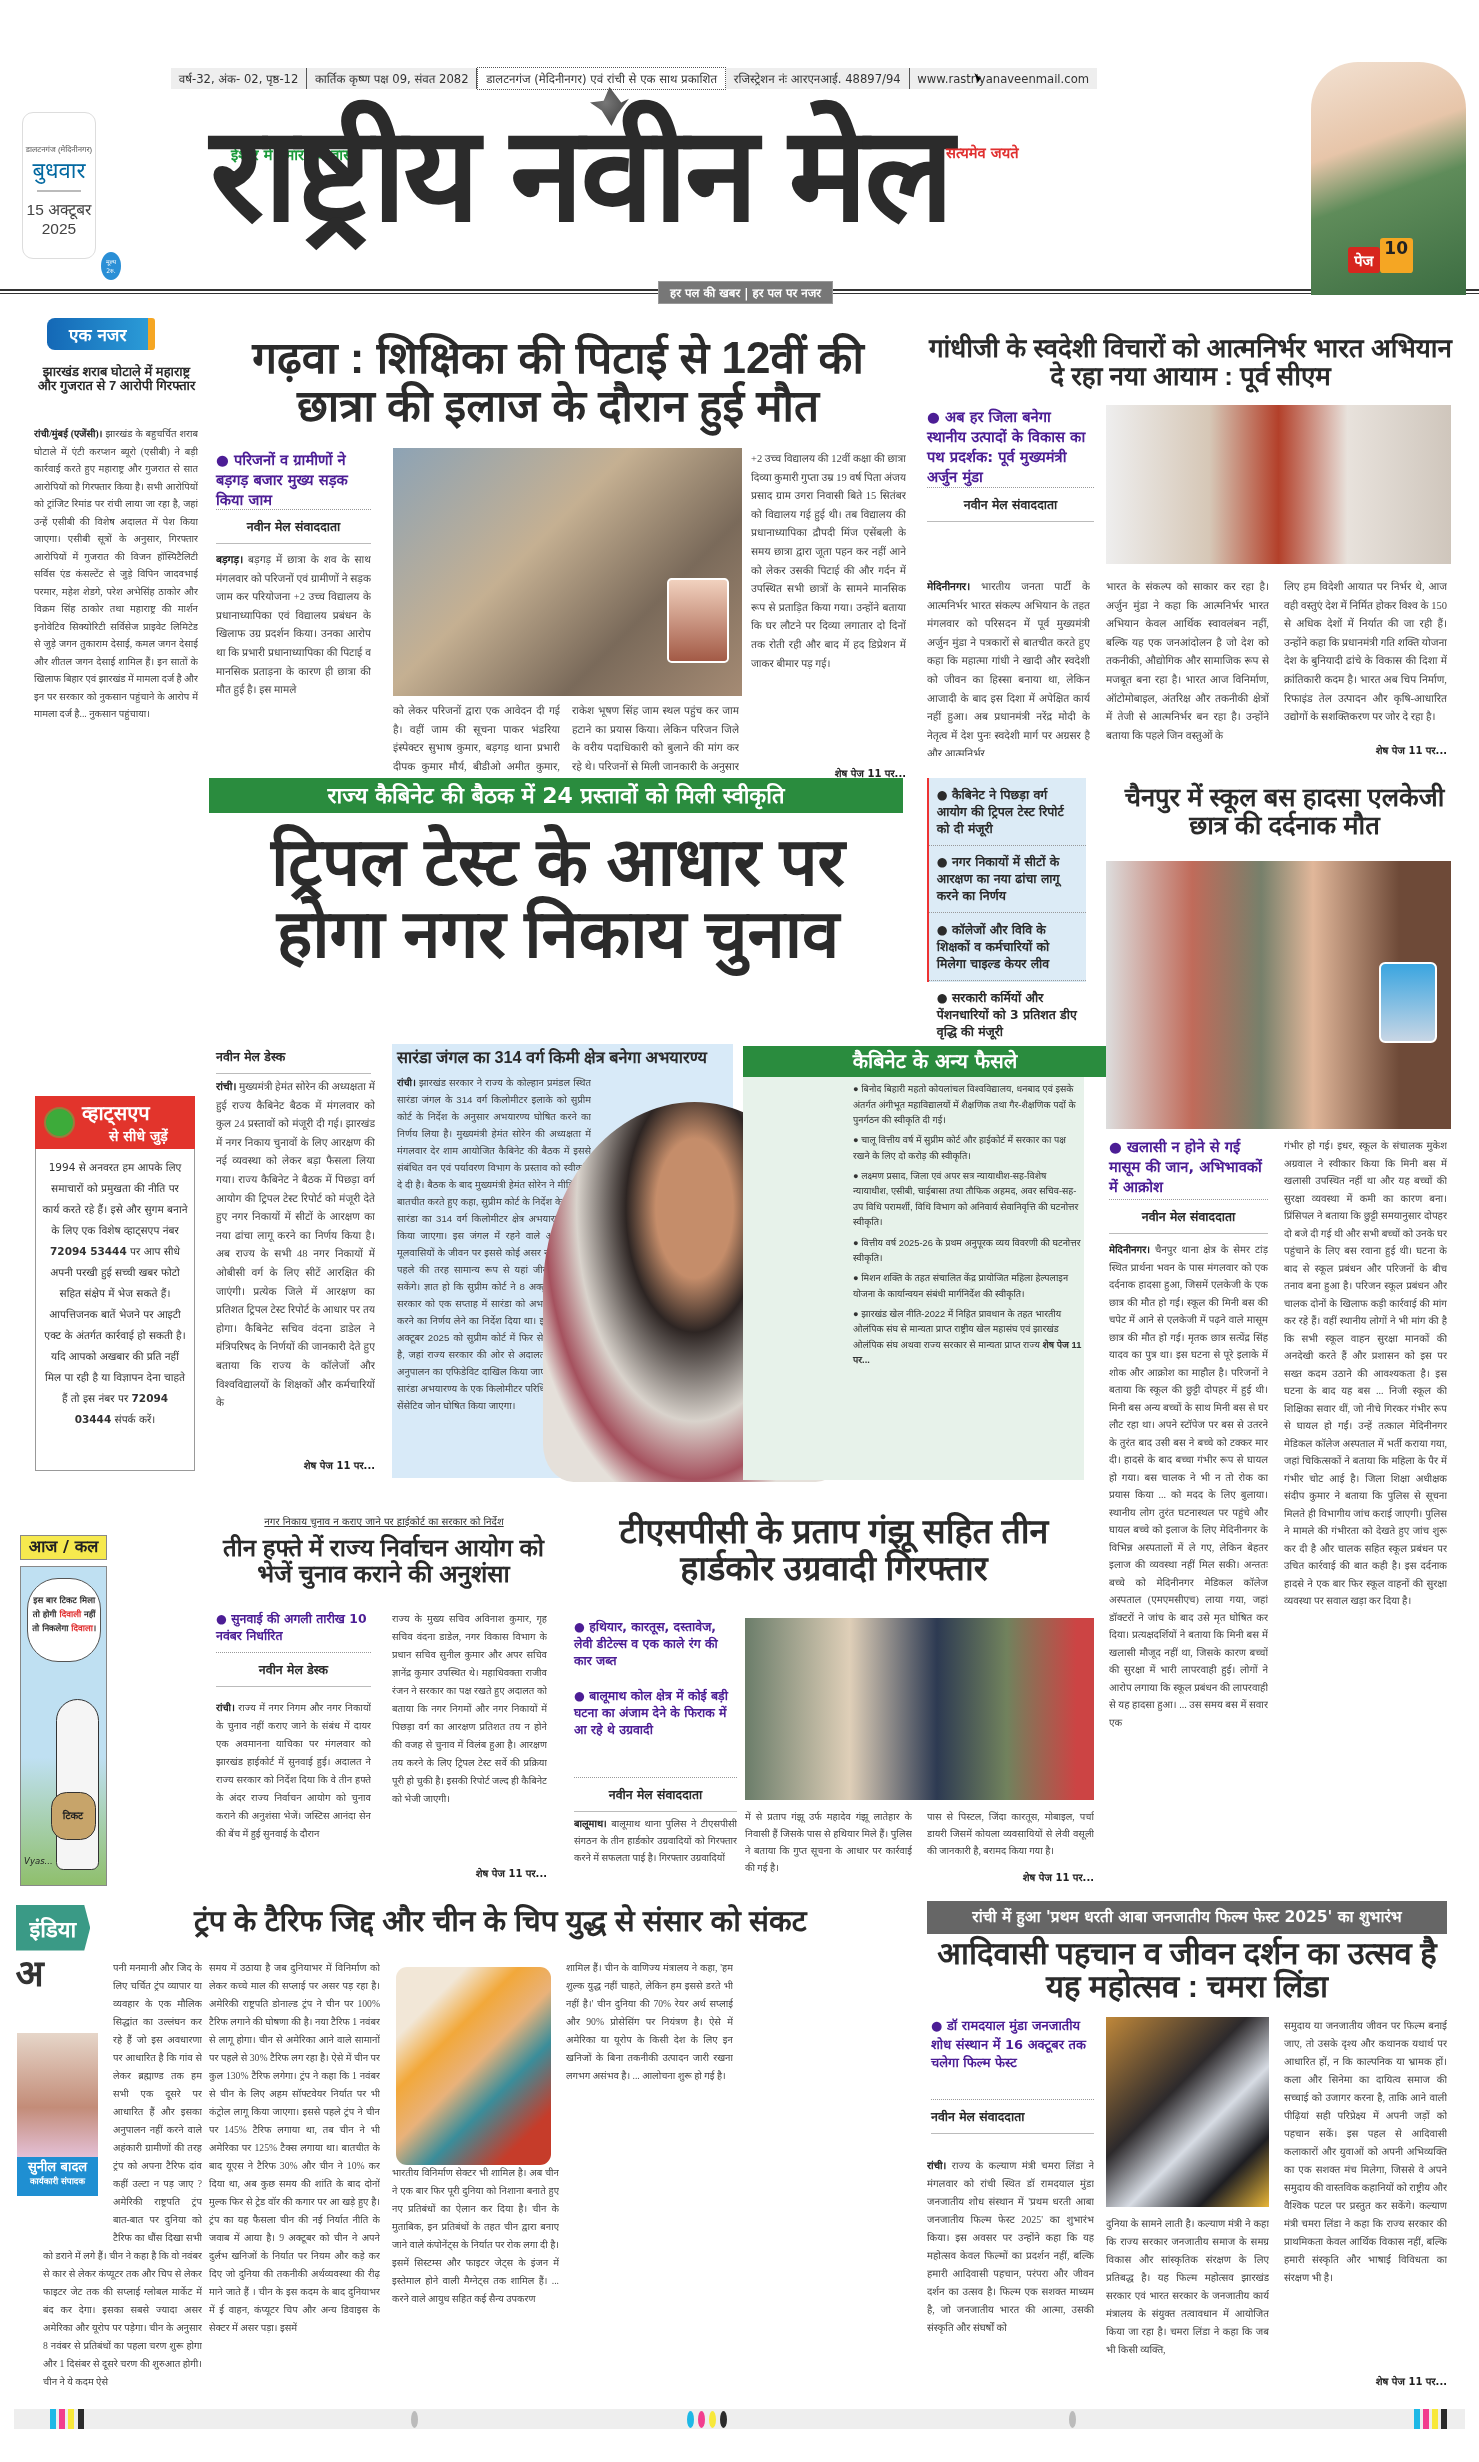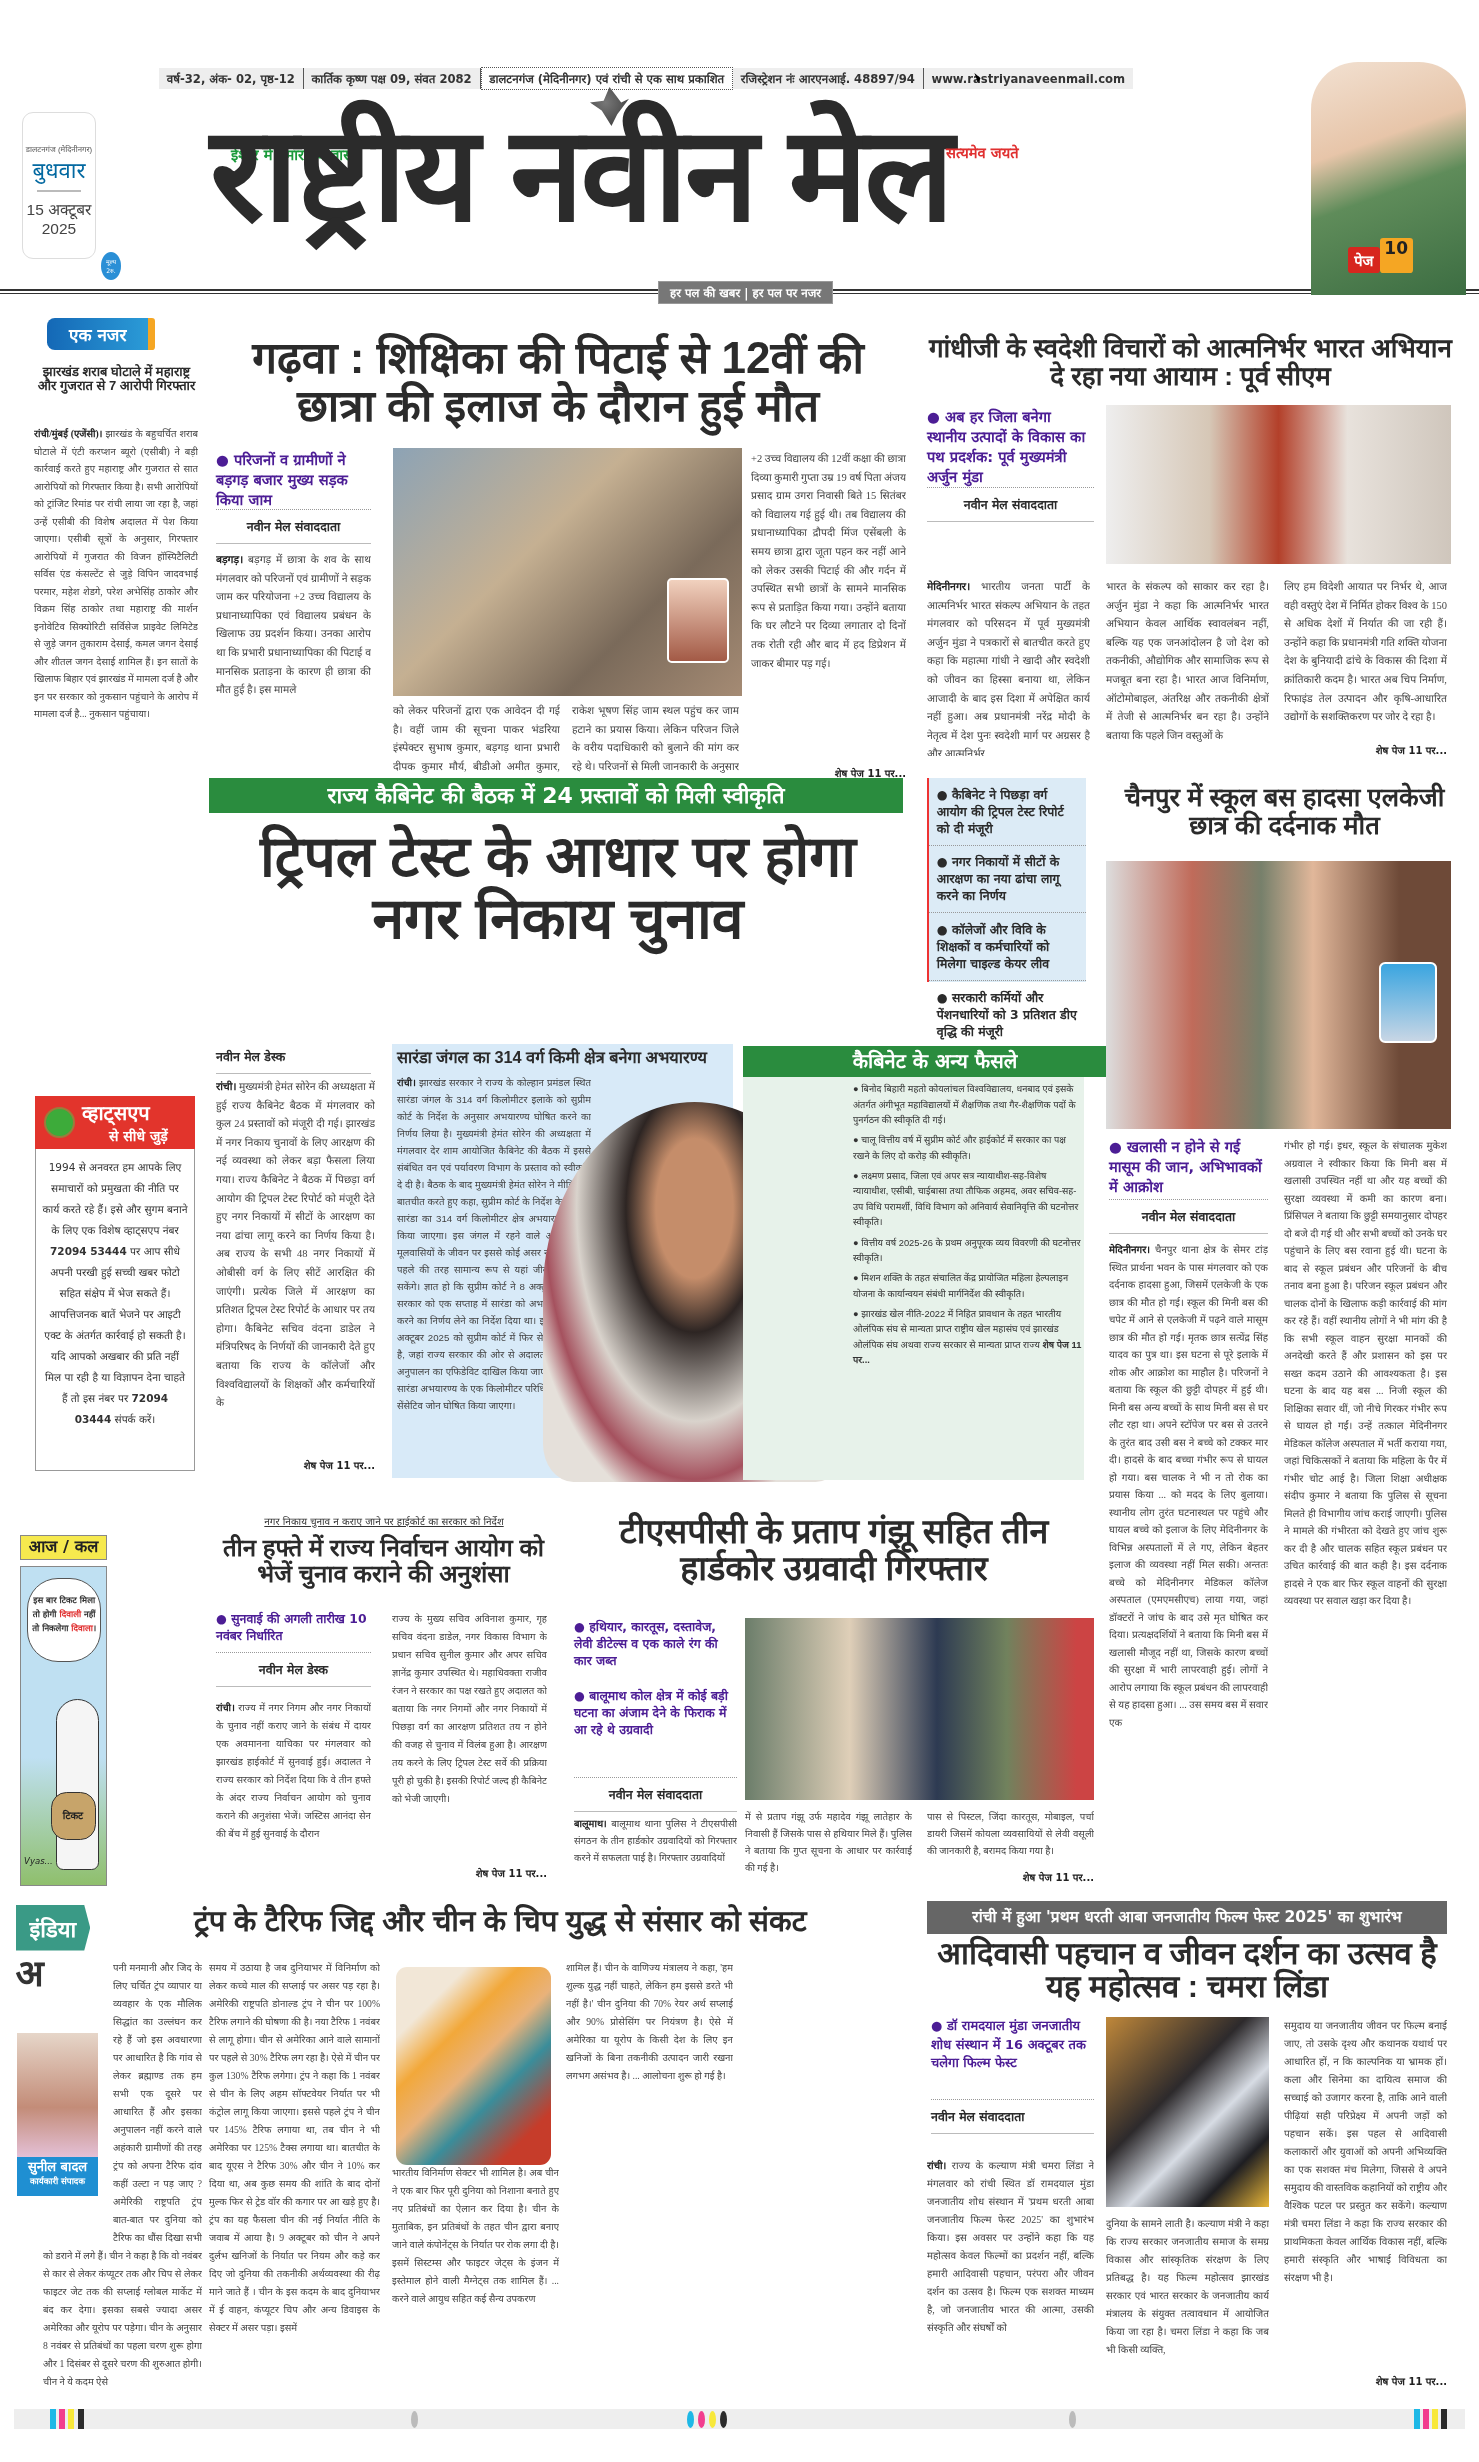--- a/index.html
+++ b/index.html
@@ -1,18 +1,18 @@
 <!DOCTYPE html>
 <html style="font-size:12.4px"><head>
 <meta charset="utf-8">
 <style>
 *{box-sizing:border-box;margin:0;padding:0}
 body{width:1479px;height:2462px;background:#fff;font-family:"DejaVu Sans","Liberation Sans",sans-serif;color:#222;position:relative;overflow:hidden}
 .abs{position:absolute}
-.topbar{left:159px;top:67px;height:23px;display:flex;align-items:center;font-size:11.6px;font-weight:bold;color:#333}
+.topbar{left:171px;top:67px;height:23px;display:flex;align-items:center;font-size:11.6px;font-weight:normal;color:#333}
 .topbar .seg{background:#eee;padding:3.1px 7.8px;border-right:1.6px solid #555;white-space:nowrap}
 .topbar .seg.dot{background:#fff;border:0.8px dotted #555}
 .datebox{left:22px;top:112px;width:74px;height:147px;border:1.6px solid #ddd;border-radius:11px;text-align:center;padding-top:31px;font-family:"Liberation Sans",sans-serif}
 .datebox .city{font-size:7.8px;color:#555}
 .datebox .day{font-size:22px;color:#0369a1;margin-top:0}
 .datebox hr{border:0;border-top:2.3px solid #bbb;width:60%;margin:6.2px auto}
 .datebox .dt{font-size:15.5px;color:#444}
 .badge{left:101px;top:252px;width:20px;height:28px;background:#2a8fd6;border-radius:50%;color:#fff;font-size:6.2px;text-align:center;line-height:9.3px;padding-top:4.7px}
 .tagline-l{left:231px;top:144px;color:#1a9a3a;font-weight:bold;font-size:14.7px}
 .tagline-r{left:946px;top:142px;color:#e03030;font-weight:bold;font-size:14.7px}
@@ -103,21 +103,21 @@
 <div class="abs h1" style="left:919px;top:334px;width:543px;font-size:26px;text-align:center">गांधीजी के स्वदेशी विचारों को आत्मनिर्भर भारत अभियान दे रहा नया आयाम : पूर्व सीएम</div>
 <div class="abs sub" style="left:927px;top:407px;width:167px">अब हर जिला बनेगा स्थानीय उत्पादों के विकास का पथ प्रदर्शक: पूर्व मुख्यमंत्री अर्जुन मुंडा</div>
 <div class="abs byline" style="left:927px;top:487px;width:167px">नवीन मेल संवाददाता</div>
 <div class="abs photo" style="left:1106px;top:405px;width:345px;height:159px;background:linear-gradient(90deg,#eee,#d6c7b6 30%,#b3402a 50%,#e8e2dc 70%,#cfc6bc)"></div>
 <div class="abs col" style="left:927px;top:578px;width:163px;height:178px;overflow:hidden"><b>मेदिनीनगर।</b> <span>भारतीय जनता पार्टी के आत्मनिर्भर भारत संकल्प अभियान के तहत मंगलवार को परिसदन में पूर्व मुख्यमंत्री अर्जुन मुंडा ने पत्रकारों से बातचीत करते हुए कहा कि महात्मा गांधी ने खादी और स्वदेशी को जीवन का हिस्सा बनाया था, लेकिन आजादी के बाद इस दिशा में अपेक्षित कार्य नहीं हुआ। अब प्रधानमंत्री नरेंद्र मोदी के नेतृत्व में देश पुनः स्वदेशी मार्ग पर अग्रसर है और आत्मनिर्भर</span></div>
 <div class="abs col" style="left:1106px;top:578px;width:163px;height:178px;overflow:hidden">भारत के संकल्प को साकार कर रहा है।अर्जुन मुंडा ने कहा कि आत्मनिर्भर भारत अभियान केवल आर्थिक स्वावलंबन नहीं, बल्कि यह एक जनआंदोलन है जो देश को तकनीकी, औद्योगिक और सामाजिक रूप से मजबूत बना रहा है। भारत आज विनिर्माण, ऑटोमोबाइल, अंतरिक्ष और तकनीकी क्षेत्रों में तेजी से आत्मनिर्भर बन रहा है। उन्होंने बताया कि पहले जिन वस्तुओं के</div>
 <div class="abs col" style="left:1284px;top:578px;width:163px;height:163px;overflow:hidden">लिए हम विदेशी आयात पर निर्भर थे, आज वही वस्तुएं देश में निर्मित होकर विश्व के 150 से अधिक देशों में निर्यात की जा रही हैं।उन्होंने कहा कि प्रधानमंत्री गति शक्ति योजना देश के बुनियादी ढांचे के विकास की दिशा में क्रांतिकारी कदम है। भारत अब चिप निर्माण, रिफाइंड तेल उत्पादन और कृषि-आधारित उद्योगों के सशक्तिकरण पर जोर दे रहा है।</div>
 <div class="abs more" style="left:1284px;top:743px;width:163px">शेष पेज 11 पर...</div>
 
 <div class="abs greenbar" style="left:209px;top:778px;width:694px;height:35px;font-size:22px;line-height:35px">राज्य कैबिनेट की बैठक में 24 प्रस्तावों को मिली स्वीकृति</div>
-<div class="abs h1" style="left:209px;top:826px;width:698px;font-size:57px;text-align:center;font-weight:900">ट्रिपल टेस्ट के आधार पर होगा नगर निकाय चुनाव</div>
+<div class="abs h1" style="left:209px;top:826px;width:698px;font-size:67px;text-align:center;font-weight:900">ट्रिपल टेस्ट के आधार पर होगा नगर निकाय चुनाव</div>
 <div class="abs cabinet-bullets" style="left:927px;top:778px;width:159px;height:204px;border-left:2.3px solid #e33">
   <div class="bi">कैबिनेट ने पिछड़ा वर्ग आयोग की ट्रिपल टेस्ट रिपोर्ट को दी मंजूरी</div>
   <div class="bi">नगर निकायों में सीटों के आरक्षण का नया ढांचा लागू करने का निर्णय</div>
   <div class="bi">कॉलेजों और विवि के शिक्षकों व कर्मचारियों को मिलेगा चाइल्ड केयर लीव</div>
   <div class="bi">सरकारी कर्मियों और पेंशनधारियों को 3 प्रतिशत डीए वृद्धि की मंजूरी</div>
 </div>
 <div class="abs byline" style="left:216px;top:1040px;width:155px;text-align:left;border-top:0">नवीन मेल डेस्क</div>
 <div class="abs col" style="left:216px;top:1078px;width:159px;height:403px;overflow:hidden"><b>रांची।</b> <span>मुख्यमंत्री हेमंत सोरेन की अध्यक्षता में हुई राज्य कैबिनेट बैठक में मंगलवार को कुल 24 प्रस्तावों को मंजूरी दी गई। झारखंड में नगर निकाय चुनावों के लिए आरक्षण की नई व्यवस्था को लेकर बड़ा फैसला लिया गया। राज्य कैबिनेट ने बैठक में पिछड़ा वर्ग आयोग की ट्रिपल टेस्ट रिपोर्ट को मंजूरी देते हुए नगर निकायों में सीटों के आरक्षण का नया ढांचा लागू करने का निर्णय किया है। अब राज्य के सभी 48 नगर निकायों में ओबीसी वर्ग के लिए सीटें आरक्षित की जाएंगी। प्रत्येक जिले में आरक्षण का प्रतिशत ट्रिपल टेस्ट रिपोर्ट के आधार पर तय होगा। कैबिनेट सचिव वंदना डाडेल ने मंत्रिपरिषद के निर्णयों की जानकारी देते हुए बताया कि राज्य के कॉलेजों और विश्वविद्यालयों के शिक्षकों और कर्मचारियों के</span></div>
 <div class="abs more" style="left:216px;top:1458px;width:159px">शेष पेज 11 पर...</div>
 

